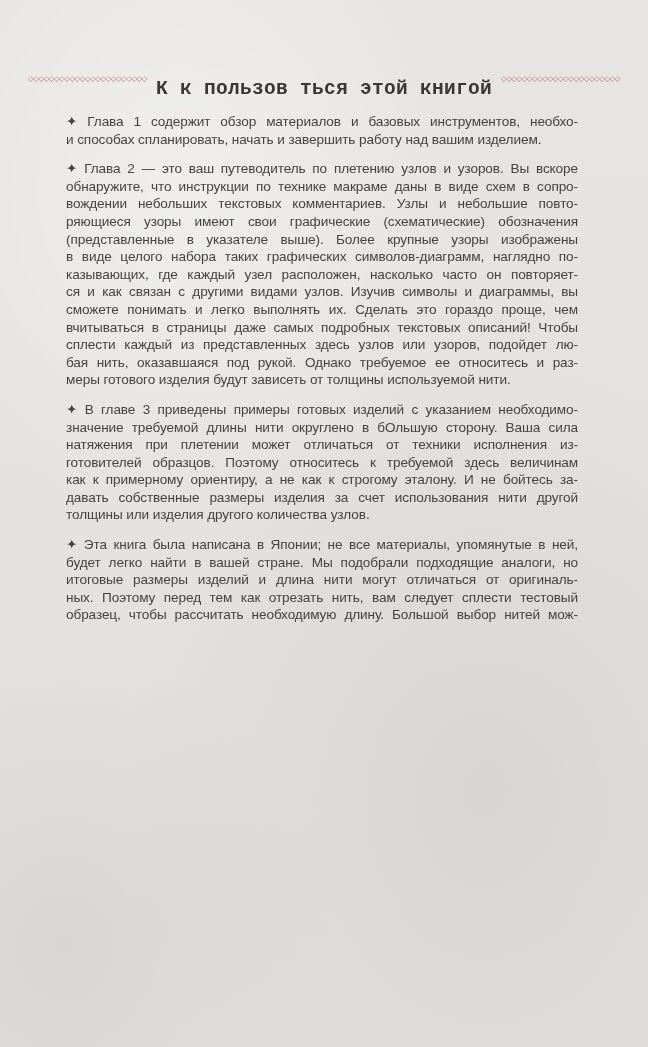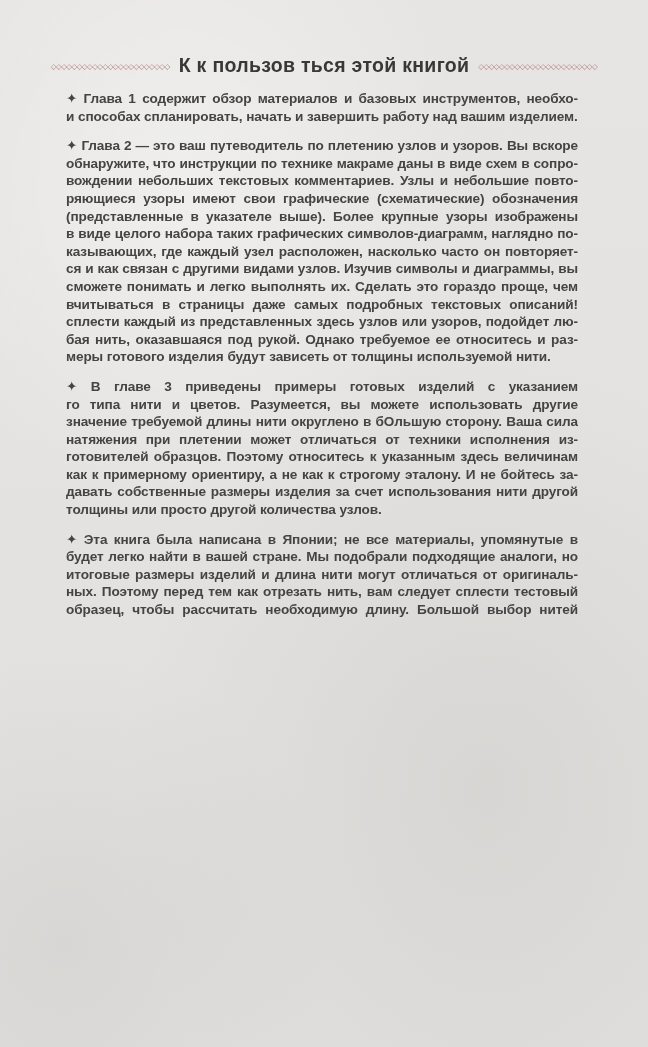--- a/index.html
+++ b/index.html
@@ -37,30 +37,30 @@
   }
   .ornament {
     font-family: "DejaVu Sans", sans-serif;
     font-size: 7.5px;
     letter-spacing: -0.6px;
     color: #b27772;
     flex: 0 0 auto;
     transform: translateY(1px);
   }
   .page-title {
-    font-family: Liberation Sans, sans-serif;
+    font-family: Liberation Mono, monospace;
     font-size: 19.5px;
     font-weight: 600;
     letter-spacing: 0.3px;
     color: #3a3835;
     flex: 0 0 auto;
+    margin-top: 24px;
   }
   .paragraph {
     margin: 0 4px 12px 0;
-    font-weight: bold;
   }
   .line {
     font-size: 13.6px;
     line-height: 17.6px;
     color: #454442;
     text-align: justify;
     text-align-last: justify;
     letter-spacing: -0.1px;
     overflow: hidden;
     height: 17.6px;
@@ -96,27 +96,26 @@
           <div class="line">казывающих, где каждый узел расположен, насколько часто он повторяет-</div>
           <div class="line">ся и как связан с другими видами узлов. Изучив символы и диаграммы, вы</div>
           <div class="line">сможете понимать и легко выполнять их. Сделать это гораздо проще, чем</div>
           <div class="line">вчитываться в страницы даже самых подробных текстовых описаний! Чтобы</div>
           <div class="line">сплести каждый из представленных здесь узлов или узоров, подойдет лю-</div>
           <div class="line">бая нить, оказавшаяся под рукой. Однако требуемое ее относитесь и раз-</div>
           <div class="line last">меры готового изделия будут зависеть от толщины используемой нити.</div>
         </div>
         <div class="paragraph">
           <div class="line">✦ В главе 3 приведены примеры готовых изделий с указанием необходимо-</div>
-          <div class="line">го типа нити и цветов. Разумеется, вы можете использовать другие материа-</div>
           <div class="line">значение требуемой длины нити округлено в бОльшую сторону. Ваша сила</div>
           <div class="line">натяжения при плетении может отличаться от техники исполнения из-</div>
-          <div class="line">готовителей образцов. Поэтому относитесь к указанным здесь величинам</div>
+          <div class="line">готовителей образцов. Поэтому относитесь к требуемой здесь величинам</div>
           <div class="line">как к примерному ориентиру, а не как к строгому эталону. И не бойтесь за-</div>
           <div class="line">давать собственные размеры изделия за счет использования нити другой</div>
-          <div class="line last">толщины или просто другой количества узлов.</div>
+          <div class="line last">толщины или изделия другого количества узлов.</div>
         </div>
         <div class="paragraph">
           <div class="line">✦ Эта книга была написана в Японии; не все материалы, упомянутые в ней,</div>
           <div class="line">будет легко найти в вашей стране. Мы подобрали подходящие аналоги, но</div>
           <div class="line">итоговые размеры изделий и длина нити могут отличаться от оригиналь-</div>
           <div class="line">ных. Поэтому перед тем как отрезать нить, вам следует сплести тестовый</div>
           <div class="line">образец, чтобы рассчитать необходимую длину. Большой выбор нитей мож-</div>
         </div>
       </div>
 

